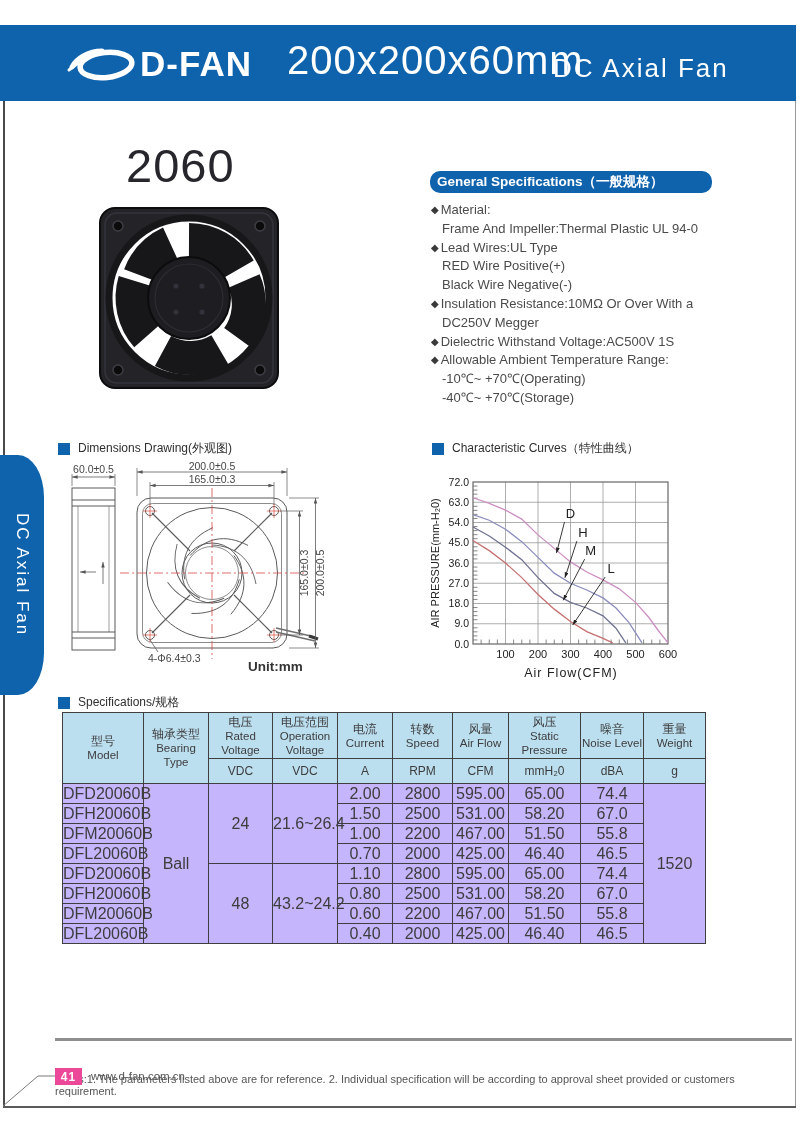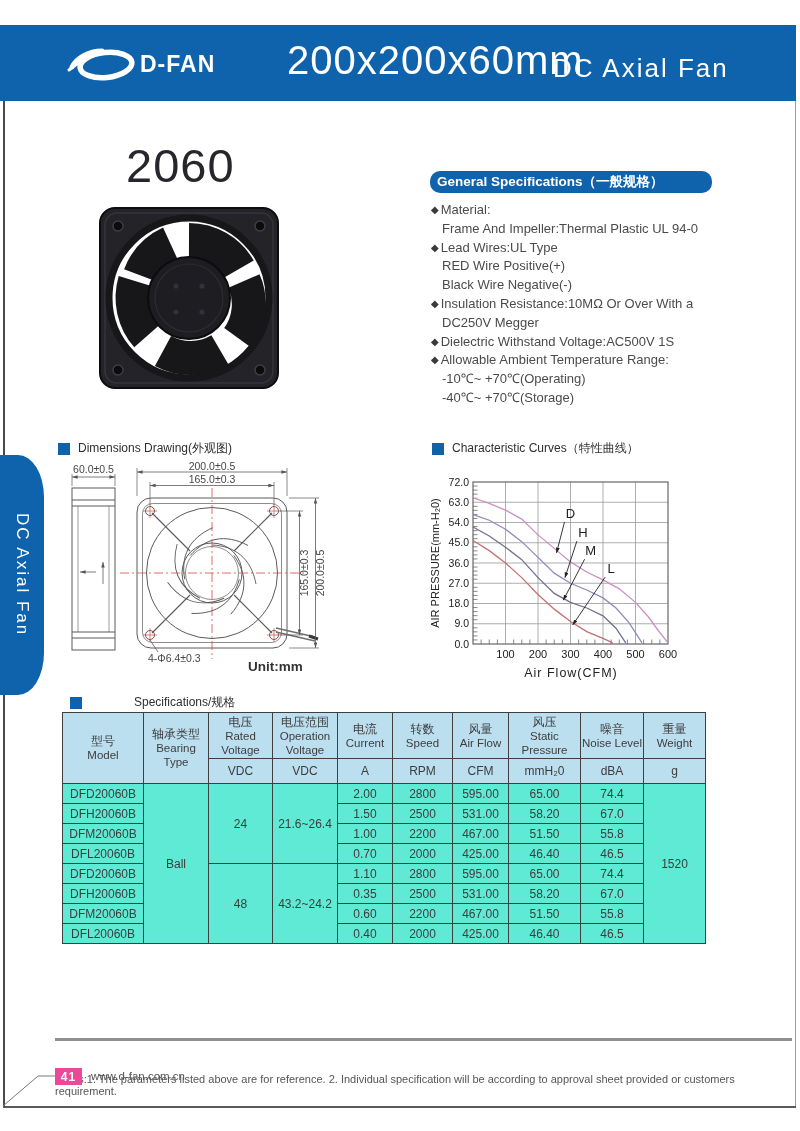--- a/index.html
+++ b/index.html
@@ -7,21 +7,21 @@
         font-family:"Liberation Sans",sans-serif;overflow:hidden;color:#333;}
   
   .edge{position:absolute;background:#555;}
   .edge-left{left:3px;top:101px;width:2px;height:1005px;background:#4a4a4a;}
   .edge-right{left:795px;top:101px;width:1px;height:1005px;background:#9a9a9a;}
   .edge-bottom{left:3px;top:1106px;width:793px;height:2px;background:#5a5a5a;}
 
   
   .header-band{position:absolute;left:0;top:25px;width:796px;height:76px;background:#0f63ad;}
   .logo-wrap{position:absolute;left:66px;top:16px;display:flex;align-items:center;}
-  .logo-text{color:#fff;font-size:23px;font-weight:bold;letter-spacing:1px;margin-left:2px;}
+  .logo-text{color:#fff;font-size:35px;font-weight:bold;letter-spacing:1px;margin-left:2px;}
   .hdr-title{position:absolute;left:287px;top:13px;color:#fff;font-size:40px;font-weight:400;letter-spacing:1px;}
   .hdr-sub{position:absolute;left:553px;top:28px;color:#fff;font-size:26px;letter-spacing:2px;}
 
   
   .side-tab{position:absolute;left:0;top:455px;width:44px;height:240px;background:#0f63ad;
             border-radius:0 26px 26px 0 / 0 42px 42px 0;display:flex;align-items:center;justify-content:center;z-index:5;}
   .side-tab span{writing-mode:vertical-rl;text-orientation:mixed;color:#fff;font-size:17px;letter-spacing:2px;}
 
   .model-heading{position:absolute;left:126px;top:138px;font-size:47px;font-weight:500;color:#26262c;letter-spacing:1px;}
 
@@ -33,35 +33,35 @@
   .gs-list{position:absolute;left:431px;top:201px;width:310px;font-size:13px;color:#4b4b4b;line-height:18.8px;}
   .gs-line{white-space:nowrap;}
   .gs-line .dia{font-size:10px;color:#3a3a3a;margin-right:2px;vertical-align:1px;}
   .gs-line.cont{padding-left:11px;}
 
   
   .sec-title{position:absolute;display:flex;align-items:center;font-size:12px;color:#2f2f2f;}
   .sec-sq{width:12px;height:12px;background:#0f63ad;margin-right:8px;flex:0 0 auto;}
   .st-dims{left:58px;top:440px;}
   .st-curves{left:432px;top:440px;}
-  .st-table{left:70px;top:694px;gap:44px;}
+  .st-table{left:58px;top:694px;}
 
   .dims-svg{position:absolute;left:52px;top:462px;}
   .curves-svg{position:absolute;left:425px;top:462px;}
 
   
   .spec-table{position:absolute;left:62px;top:712px;border-collapse:collapse;table-layout:fixed;width:643px;}
   .spec-table th,.spec-table td{border:1px solid #3f3f3f;padding:0;text-align:center;vertical-align:middle;
         font-weight:normal;color:#3d3d3d;}
   .spec-table th{background:#bcdff0;font-size:12px;line-height:14px;}
   .spec-table .th-zh{font-size:12px;}
   .spec-table .th-en{font-size:11.5px;}
   .spec-table .row-label{height:46px;}
   .spec-table .row-unit th{height:24px;font-size:12px;}
-  .spec-table td{font-size:12px;height:19px;background:#5eead4;}
+  .spec-table td{font-size:16px;height:19px;background:#c4b5fd;}
 
   
   .foot-rule{position:absolute;left:55px;top:1038px;width:737px;height:3px;background:#8f8f8f;}
   .notes{position:absolute;left:55px;top:1073px;width:740px;font-size:11px;color:#555;}
   .corner-svg{position:absolute;left:0;top:1070px;}
   .page-num{position:absolute;left:55px;top:1068px;width:27px;height:17px;background:#ec4899;color:#fff;
             font-size:12px;font-weight:bold;display:flex;align-items:center;justify-content:center;letter-spacing:1px;}
   .website{position:absolute;left:91px;top:1070px;font-size:11.5px;color:#555;}
 
   svg text{font-family:"Liberation Sans",sans-serif;}
@@ -461,21 +461,21 @@
       <td rowspan="4">48</td>
       <td rowspan="4">43.2~24.2</td>
       <td>1.10</td>
           <td>2800</td>
       <td>595.00</td>
           <td>65.00</td>
       <td>74.4</td>
     </tr>
     <tr>
       <td>DFH20060B</td>
-      <td>0.35</td>
+      <td>0.80</td>
           <td>2500</td>
       <td>531.00</td>
           <td>58.20</td>
       <td>67.0</td>
     </tr>
     <tr>
       <td>DFM20060B</td>
       <td>0.60</td>
           <td>2200</td>
       <td>467.00</td>

